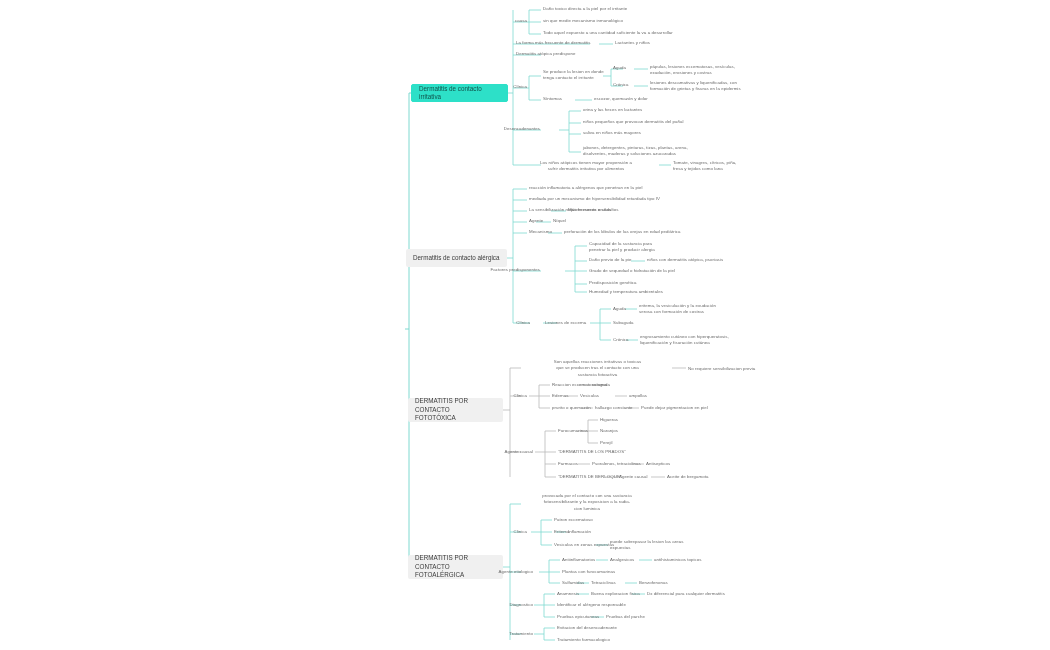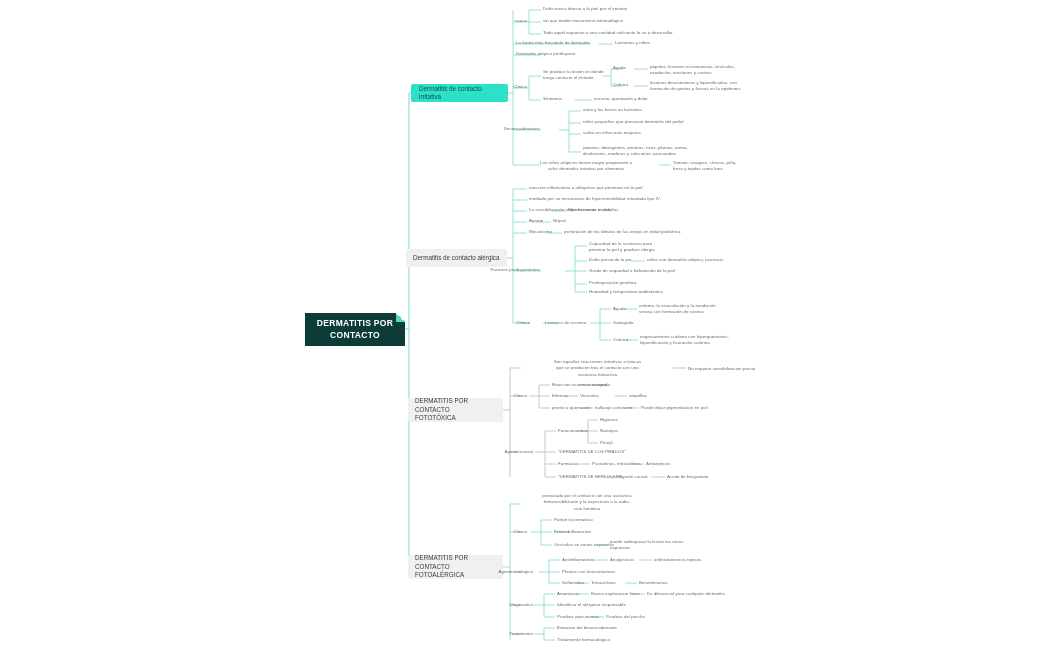--- a/index.html
+++ b/index.html
@@ -202,25 +202,20 @@
       <path d="M576 594 L589 594"></path>
       <path d="M632 594 L645 594"></path>
       <path d="M591 617 L604 617"></path>
       <path d="M534 634 L544 634"></path>
       <path d="M544 628 L544 640"></path>
       <path d="M544 628 L555 628"></path>
       <path d="M544 640 L555 640"></path>
     </g>
   </svg>
 
-  <div class="node root">
-    <span>DERMATITIS POR
-CONTACTO</span>
-    <span class="fold"></span>
-  </div>
 
   <div class="node lvl1 filled n-irritativa">
     <span>Dermatitis de contacto irritativa</span>
   </div>
   <div class="node lvl1 plain n-alergica">
     <span>Dermatitis de contacto alérgica</span>
   </div>
   <div class="node lvl1 plain n-fototoxica">
     <span style="white-space:pre-line">DERMATITIS POR CONTACTO
 FOTOTÓXICA</span>

